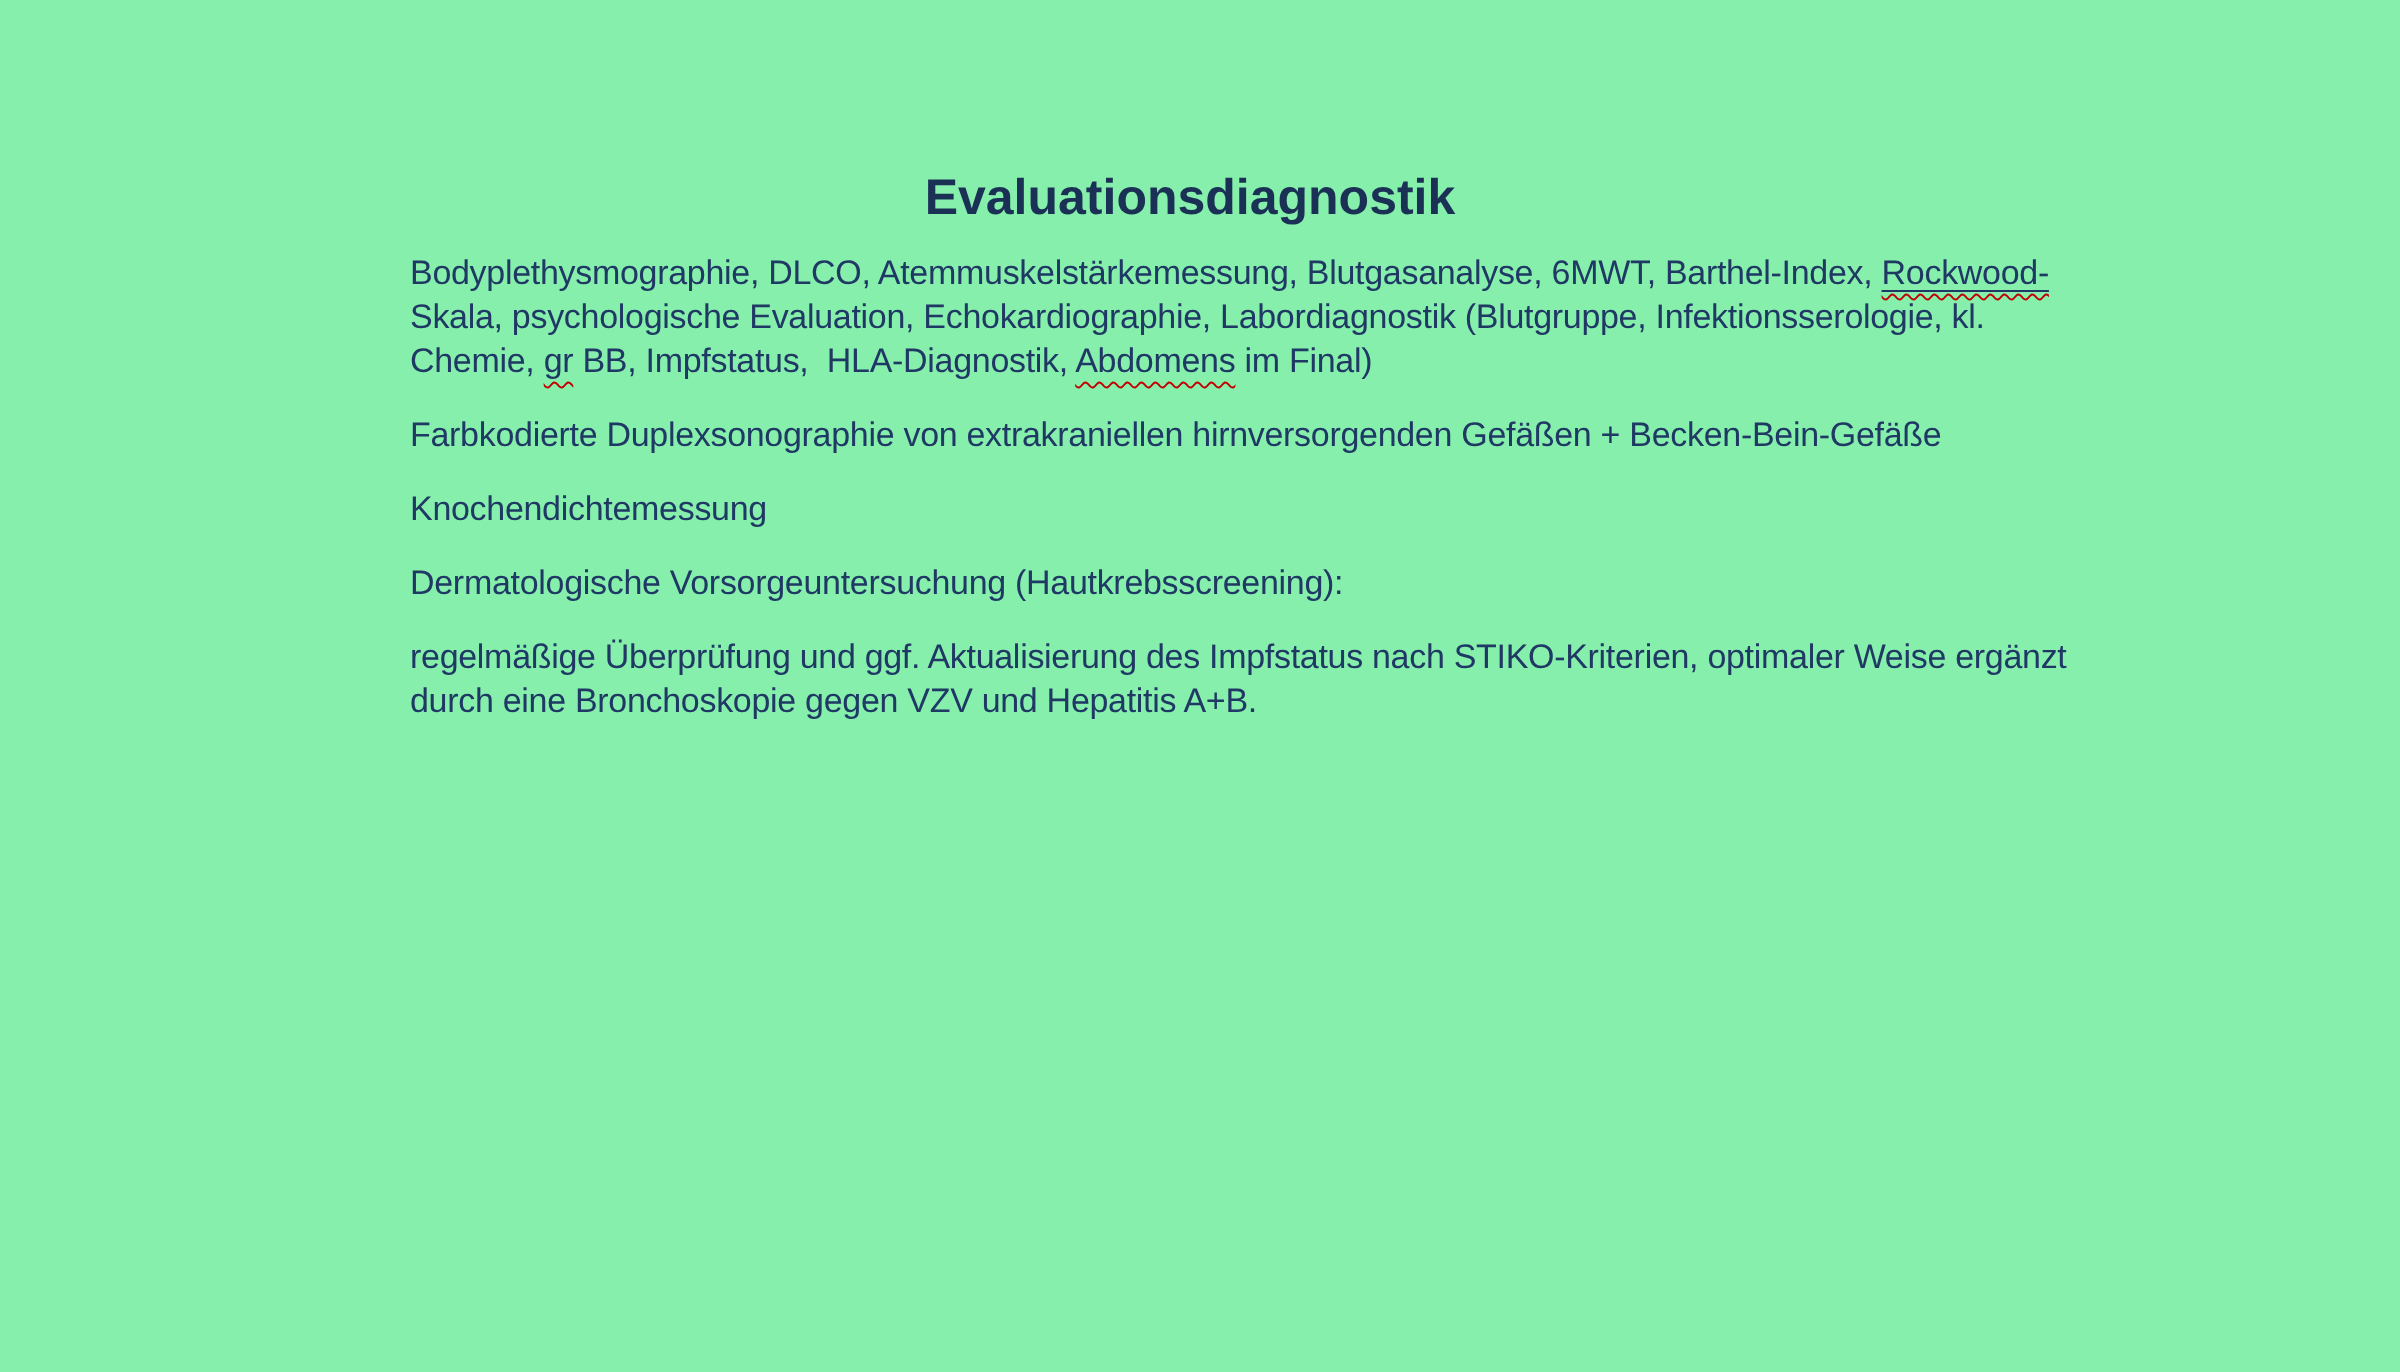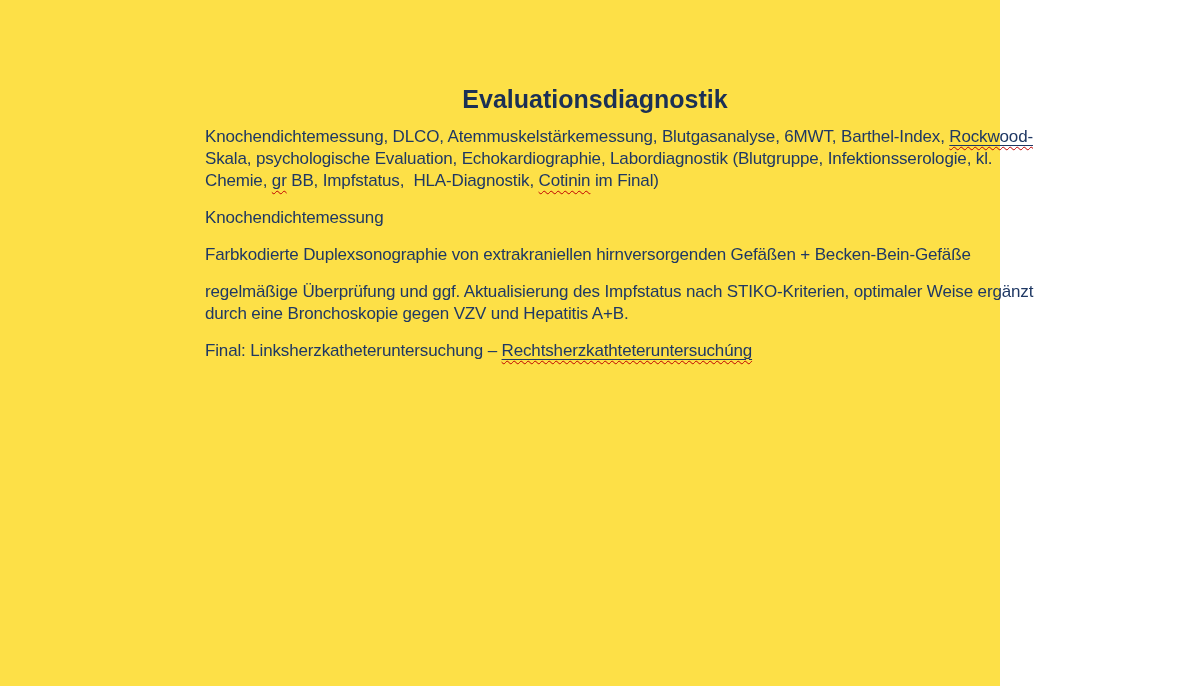--- a/index.html
+++ b/index.html
@@ -9,23 +9,23 @@
   }
   body {
     width: 1200px;
     height: 686px;
     font-family: "Liberation Sans", "DejaVu Sans", sans-serif;
     color: #1f3864;
     overflow: hidden;
   }
   .slide {
     position: relative;
-    width: 1000px;
+    width: 1200px;
     height: 686px;
-    background: #fde047;
+    background: #86efac;
   }
   .slide-title {
     position: absolute;
     top: 84px;
     left: 0;
     width: 1190px;
     margin: 0;
     text-align: center;
     font-size: 25px;
     line-height: 30px;
@@ -63,22 +63,22 @@
     text-decoration-thickness: 1px;
     text-underline-offset: 3px;
   }
 </style>
 </head>
 <body>
 
 <div class="slide">
   <h1 class="slide-title">Evaluationsdiagnostik</h1>
   <div class="slide-body" id="slide-body">
-      <p class="para"><span class="seg">Knochendichtemessung, DLCO, Atemmuskelstärkemessung, Blutgasanalyse, 6MWT, Barthel-Index, </span><span class="u-solid"><span class="u-wavy">Rockwood-</span></span><span class="seg">
+      <p class="para"><span class="seg">Bodyplethysmographie, DLCO, Atemmuskelstärkemessung, Blutgasanalyse, 6MWT, Barthel-Index, </span><span class="u-solid"><span class="u-wavy">Rockwood-</span></span><span class="seg">
 Skala, psychologische Evaluation, Echokardiographie, Labordiagnostik (Blutgruppe, Infektionsserologie, kl.
-Chemie, </span><span class="u-wavy">gr</span><span class="seg"> BB, Impfstatus,  HLA-Diagnostik, </span><span class="u-wavy">Cotinin</span><span class="seg"> im Final)</span></p>
+Chemie, </span><span class="u-wavy">gr</span><span class="seg"> BB, Impfstatus,  HLA-Diagnostik, </span><span class="u-wavy">Abdomens</span><span class="seg"> im Final)</span></p>
+      <p class="para"><span class="seg">Farbkodierte Duplexsonographie von extrakraniellen hirnversorgenden Gefäßen + Becken-Bein-Gefäße</span></p>
       <p class="para"><span class="seg">Knochendichtemessung</span></p>
-      <p class="para"><span class="seg">Farbkodierte Duplexsonographie von extrakraniellen hirnversorgenden Gefäßen + Becken-Bein-Gefäße</span></p>
+      <p class="para"><span class="seg">Dermatologische Vorsorgeuntersuchung (Hautkrebsscreening):</span></p>
       <p class="para"><span class="seg">regelmäßige Überprüfung und ggf. Aktualisierung des Impfstatus nach STIKO-Kriterien, optimaler Weise ergänzt
 durch eine Bronchoskopie gegen VZV und Hepatitis A+B.</span></p>
-      <p class="para"><span class="seg">Final: Linksherzkatheteruntersuchung – </span><span class="u-solid"><span class="u-wavy">Rechtsherzkathteteruntersuchúng</span></span></p>
     </div>
 </div>
 
 </body></html>

